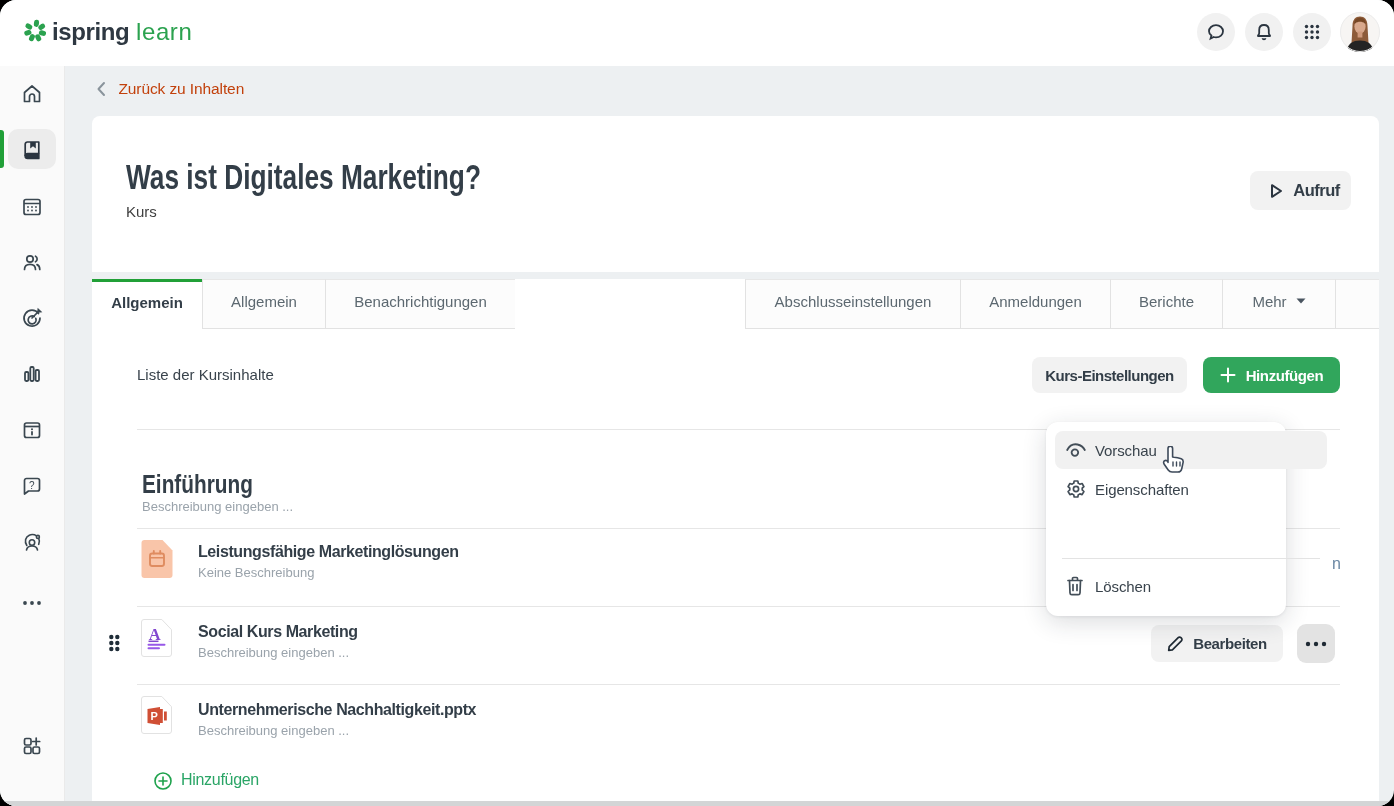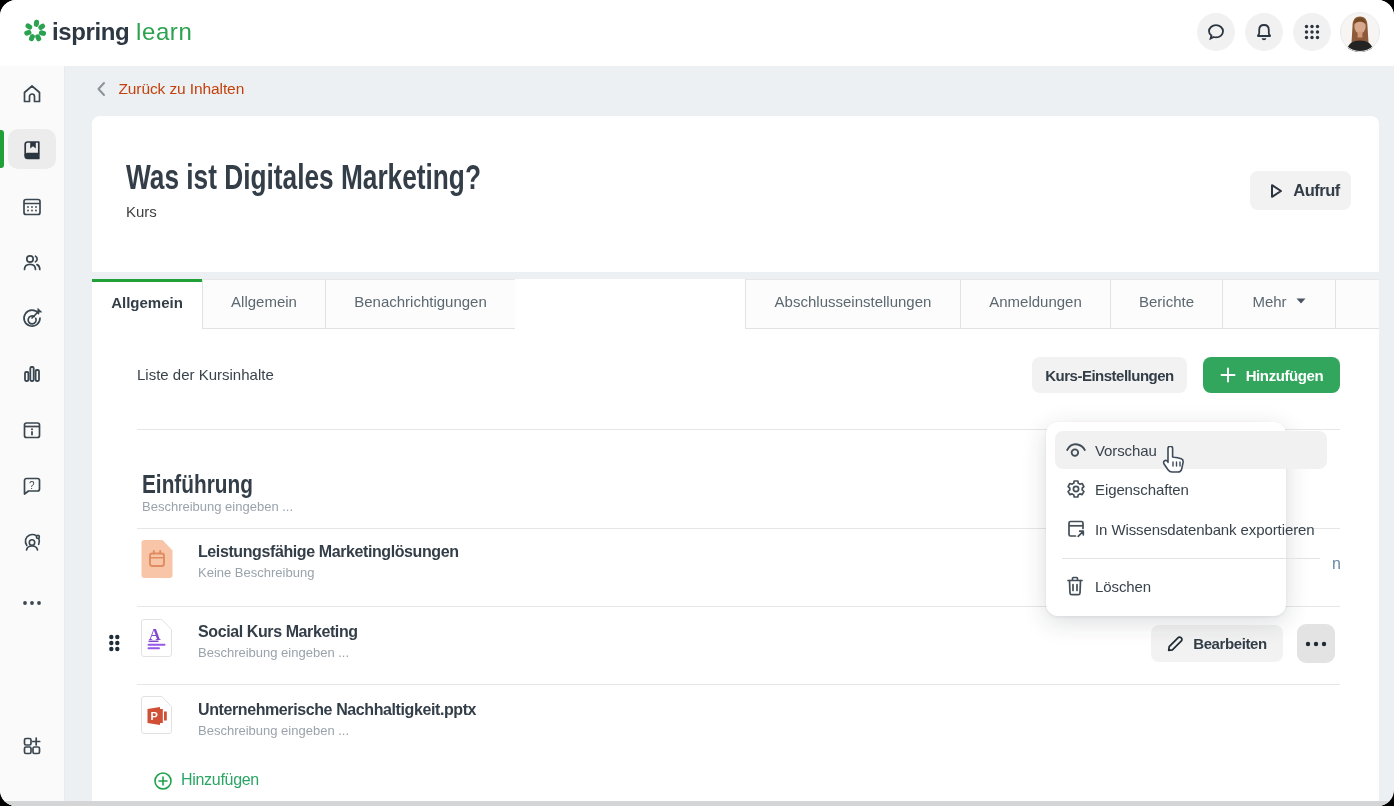--- a/index.html
+++ b/index.html
@@ -310,28 +310,20 @@
       </svg>
       <span class="mtext">Vorschau</span>
     </div>
     <div class="mitem" style="top:48px;">
       <svg class="micon" width="20" height="20" viewBox="0 0 20 20" fill="none" stroke="#434e58" stroke-width="1.7">
         <path d="M8.2 2 L11.8 2 L12.3 4.3 a6 6 0 0 1 1.6 0.9 L16.1 4.5 L17.9 7.6 L16.2 9.2 a6 6 0 0 1 0 1.7 L17.9 12.5 L16.1 15.6 L13.9 14.9 a6 6 0 0 1 -1.6 0.9 L11.8 18 L8.2 18 L7.7 15.8 a6 6 0 0 1 -1.6 -0.9 L3.9 15.6 L2.1 12.5 L3.8 10.9 a6 6 0 0 1 0 -1.7 L2.1 7.6 L3.9 4.5 L6.1 5.2 a6 6 0 0 1 1.6 -0.9 Z" stroke-linejoin="round"></path>
         <circle cx="10" cy="10" r="2.6"></circle>
       </svg>
       <span class="mtext">Eigenschaften</span>
     </div>
-    <div class="mitem" style="top:88px;">
-      <svg class="micon" width="20" height="20" viewBox="0 0 20 20" fill="none" stroke="#434e58" stroke-width="1.7">
-        <path d="M17 9.5 L17 4 a1.5 1.5 0 0 0 -1.5 -1.5 L4.5 2.5 A1.5 1.5 0 0 0 3 4 L3 15.5 a1.5 1.5 0 0 0 1.5 1.5 L9.5 17" stroke-linecap="round"></path>
-        <path d="M3 6.8 L17 6.8"></path>
-        <path d="M12.2 17.3 L17.3 12.2 M17.3 15.8 L17.3 12.2 L13.7 12.2" stroke-linecap="round" stroke-linejoin="round"></path>
-      </svg>
-      <span class="mtext">In Wissensdatenbank exportieren</span>
-    </div>
     <div style="position:absolute; left:16px; top:136px; width:258px; height:1px; background:#e3e3e3;"></div>
     <div class="mitem" style="top:145px;">
       <svg class="micon" width="18" height="20" viewBox="0 0 18 20" fill="none" stroke="#434e58" stroke-width="1.7" stroke-linecap="round">
         <path d="M2 4.5 L16 4.5 M6.5 4.5 L6.5 2.5 a1 1 0 0 1 1 -1 L10.5 1.5 a1 1 0 0 1 1 1 L11.5 4.5"></path>
         <path d="M3.5 4.5 L4 17 a1.8 1.8 0 0 0 1.8 1.7 L12.2 18.7 A1.8 1.8 0 0 0 14 17 L14.5 4.5"></path>
         <path d="M7 8.5 L7 14.5 M11 8.5 L11 14.5"></path>
       </svg>
       <span class="mtext">Löschen</span>
     </div>
   </div>

